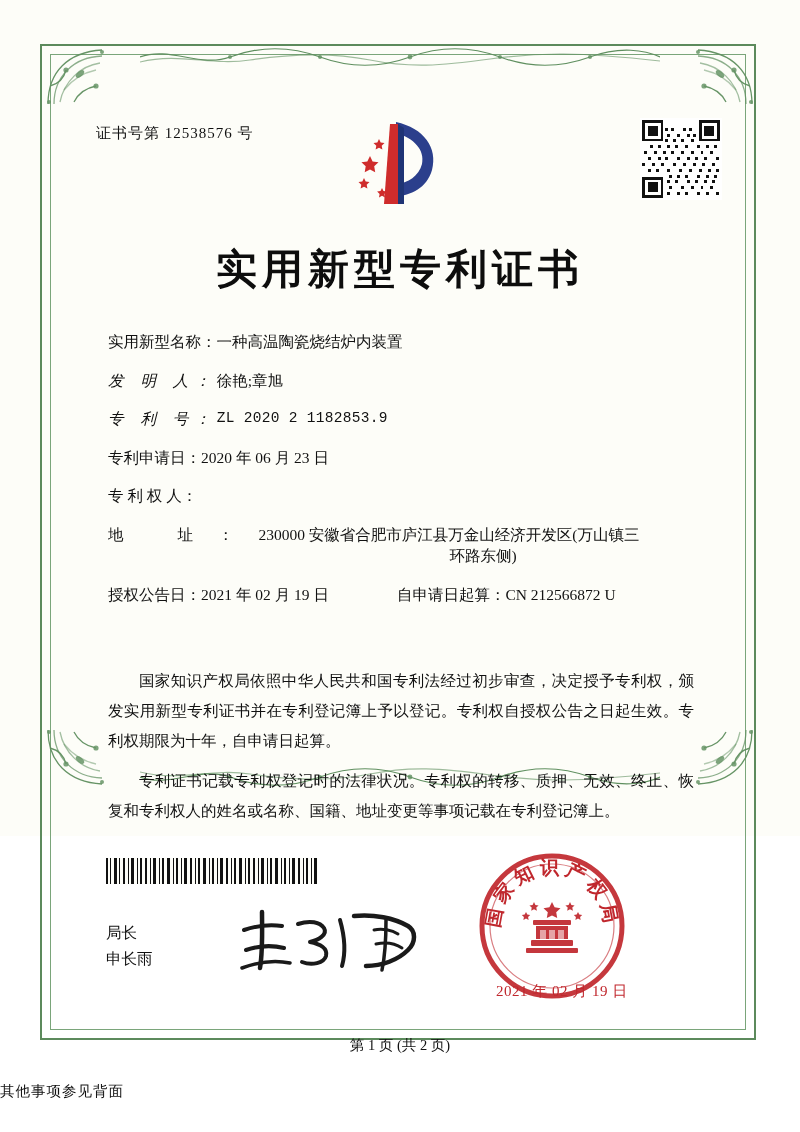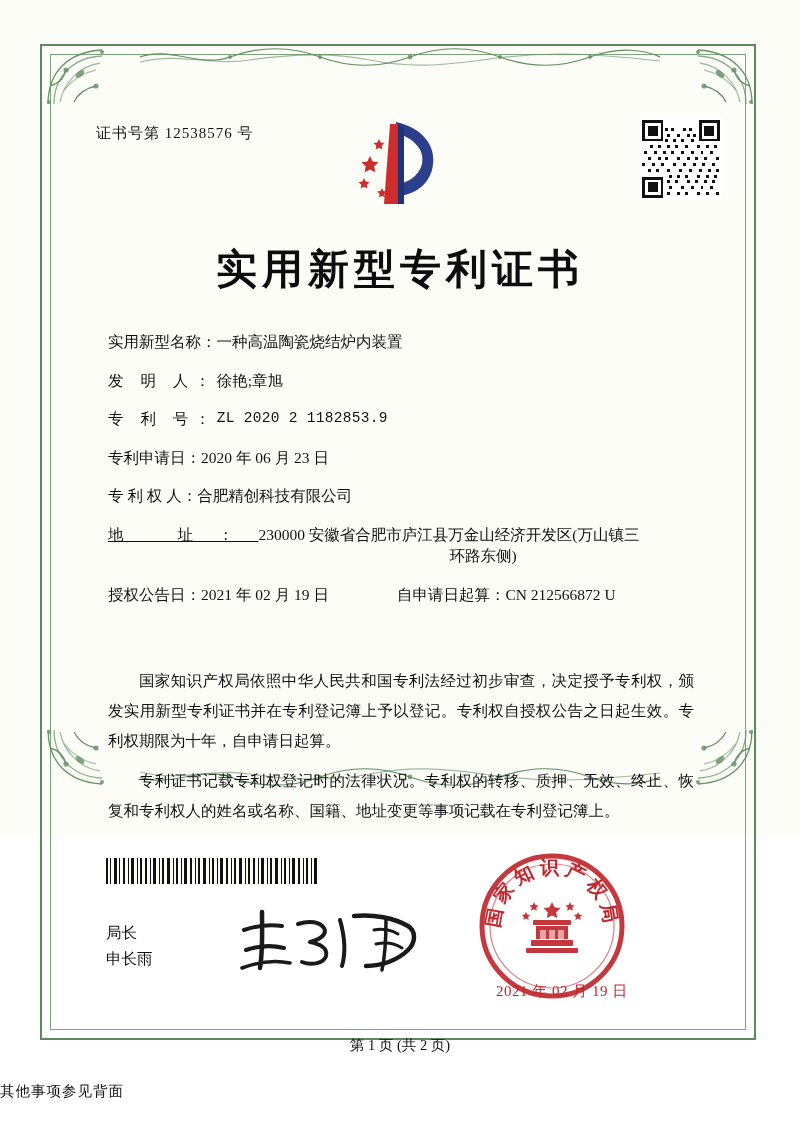--- a/index.html
+++ b/index.html
@@ -116,22 +116,22 @@
   .field-row {
     display: flex;
     align-items: flex-start;
     margin-bottom: 23px;
     white-space: nowrap;
   }
   .field-label {
     flex: 0 0 auto;
     letter-spacing: 0px;
   }
-  .field-label.sp6 { letter-spacing: 6.5px; }
-  .field-label.sp24 { letter-spacing: 25px; text-decoration: underline; }
+  .field-label.sp6 { letter-spacing: 6.5px; font-style: italic; }
+  .field-label.sp24 { letter-spacing: 25px; }
   .field-value {
     flex: 1 1 auto;
     white-space: normal;
   }
   .field-value.mono {
     font-family: "Liberation Mono", "DejaVu Sans Mono", monospace;
     font-size: 14.5px;
     letter-spacing: 0.3px;
   }
   .addr-second {
@@ -481,21 +481,20 @@
       <span class="field-value mono">ZL 2020 2 1182853.9</span>
     </div>
 
     <div class="field-row">
       <span class="field-label">专利申请日：</span>
       <span class="field-value">2020 年 06 月 23 日</span>
     </div>
 
     <div class="field-row">
       <span class="field-label">专 利 权 人：</span>
-      <span class="field-value">合肥精创科技有限公司</span>
     </div>
 
     <div class="field-row">
       <span class="field-label sp24">地 址：</span>
       <span class="field-value">
         <span>230000  安徽省合肥市庐江县万金山经济开发区(万山镇三</span>
         <div class="addr-second">环路东侧)</div>
       </span>
     </div>
 

